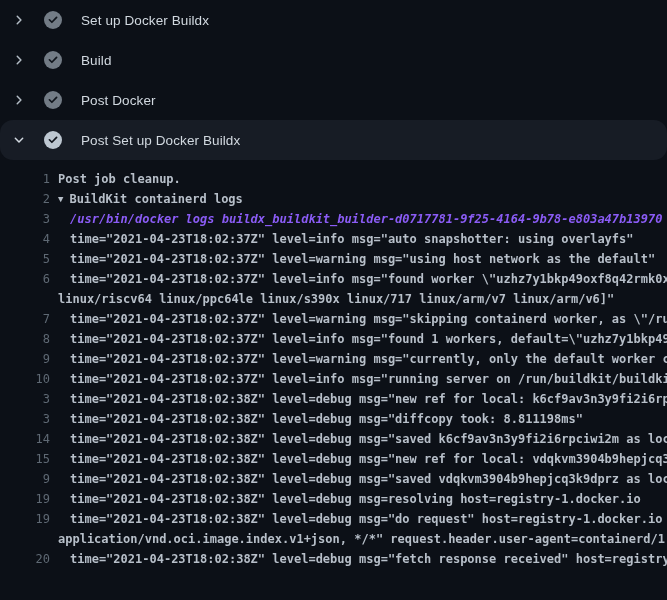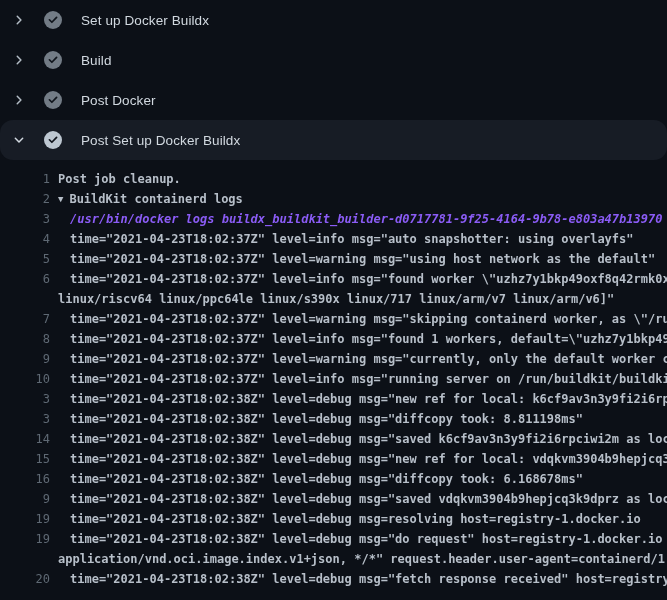--- a/index.html
+++ b/index.html
@@ -102,19 +102,18 @@
     <div class="row"><span class="num">6</span><span class="txt indent">time="2021-04-23T18:02:37Z" level=info msg="found worker \"uzhz7y1bkp49oxf8q42rmk0xj</span></div>
     <div class="row"><span class="num"></span><span class="txt">linux/riscv64 linux/ppc64le linux/s390x linux/717 linux/arm/v7 linux/arm/v6]"</span></div>
     <div class="row"><span class="num">7</span><span class="txt indent">time="2021-04-23T18:02:37Z" level=warning msg="skipping containerd worker, as \"/run</span></div>
     <div class="row"><span class="num">8</span><span class="txt indent">time="2021-04-23T18:02:37Z" level=info msg="found 1 workers, default=\"uzhz7y1bkp49o</span></div>
     <div class="row"><span class="num">9</span><span class="txt indent">time="2021-04-23T18:02:37Z" level=warning msg="currently, only the default worker ca</span></div>
     <div class="row"><span class="num">10</span><span class="txt indent">time="2021-04-23T18:02:37Z" level=info msg="running server on /run/buildkit/buildkit</span></div>
     <div class="row"><span class="num">3</span><span class="txt indent">time="2021-04-23T18:02:38Z" level=debug msg="new ref for local: k6cf9av3n3y9fi2i6rpc</span></div>
     <div class="row"><span class="num">3</span><span class="txt indent">time="2021-04-23T18:02:38Z" level=debug msg="diffcopy took: 8.811198ms"</span></div>
     <div class="row"><span class="num">14</span><span class="txt indent">time="2021-04-23T18:02:38Z" level=debug msg="saved k6cf9av3n3y9fi2i6rpciwi2m as loca</span></div>
     <div class="row"><span class="num">15</span><span class="txt indent">time="2021-04-23T18:02:38Z" level=debug msg="new ref for local: vdqkvm3904b9hepjcq3k</span></div>
-    <div class="row"><span class="num">16</span><span class="txt indent">time="2021-04-23T18:02:38Z" level=debug msg="diffcopy took: 6.168678ms"</span></div>
     <div class="row"><span class="num">9</span><span class="txt indent">time="2021-04-23T18:02:38Z" level=debug msg="saved vdqkvm3904b9hepjcq3k9dprz as loca</span></div>
     <div class="row"><span class="num">19</span><span class="txt indent">time="2021-04-23T18:02:38Z" level=debug msg=resolving host=registry-1.docker.io</span></div>
     <div class="row"><span class="num">19</span><span class="txt indent">time="2021-04-23T18:02:38Z" level=debug msg="do request" host=registry-1.docker.io r</span></div>
     <div class="row"><span class="num"></span><span class="txt">application/vnd.oci.image.index.v1+json, */*" request.header.user-agent=containerd/1.4</span></div>
     <div class="row"><span class="num">20</span><span class="txt indent">time="2021-04-23T18:02:38Z" level=debug msg="fetch response received" host=registry-</span></div>
   </div>
 
 </body></html>

